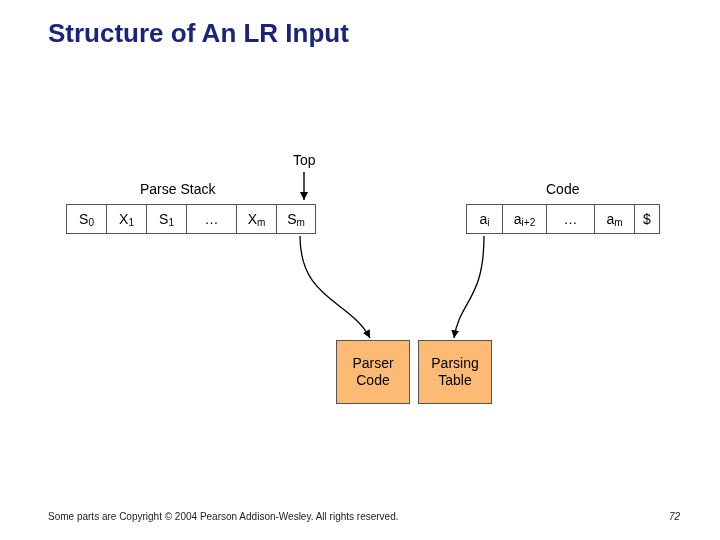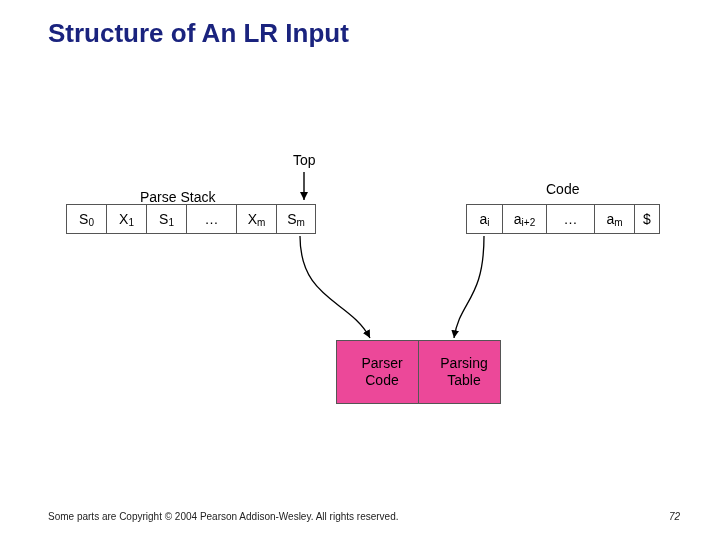--- a/index.html
+++ b/index.html
@@ -46,28 +46,27 @@
   }
   .sub {
     font-size: 10px;
     vertical-align: sub;
     position: relative;
     top: 3px;
   }
   .parserbox {
     position: absolute;
     border: 1px solid #555;
-    background: #ec4899;
+    background: #fdba74;
     display: flex;
     align-items: center;
     justify-content: center;
     font-size: 14px;
     text-align: center;
     line-height: 1.25;
-    padding-left: 9px;
   }
   .footer {
     position: absolute;
     bottom: 18px;
     left: 48px;
     font-size: 10px;
     color: #222;
   }
   .pagenum {
     position: absolute;
@@ -84,21 +83,21 @@
     width: 720px;
     height: 540px;
     pointer-events: none;
   }
 </style>
 </head>
 <body>
 
 <div class="title">Structure of An LR Input</div>
 
-<div class="label" style="left:140px; top:189px;text-align:center;">Parse Stack</div>
+<div class="label" style="left:140px; top:181px;text-align:center;">Parse Stack</div>
 <div class="label" style="left:293px; top:152px;">Top</div>
 <div class="label" style="left:546px; top:181px;">Code</div>
 
 <div class="cellrow" style="left:66px; top:204px;">
   <div class="cell" style="width:40px;">
     <span>S</span>
       <span class="sub">0</span>
   </div>
   <div class="cell" style="width:40px;">
     <span>X</span>

